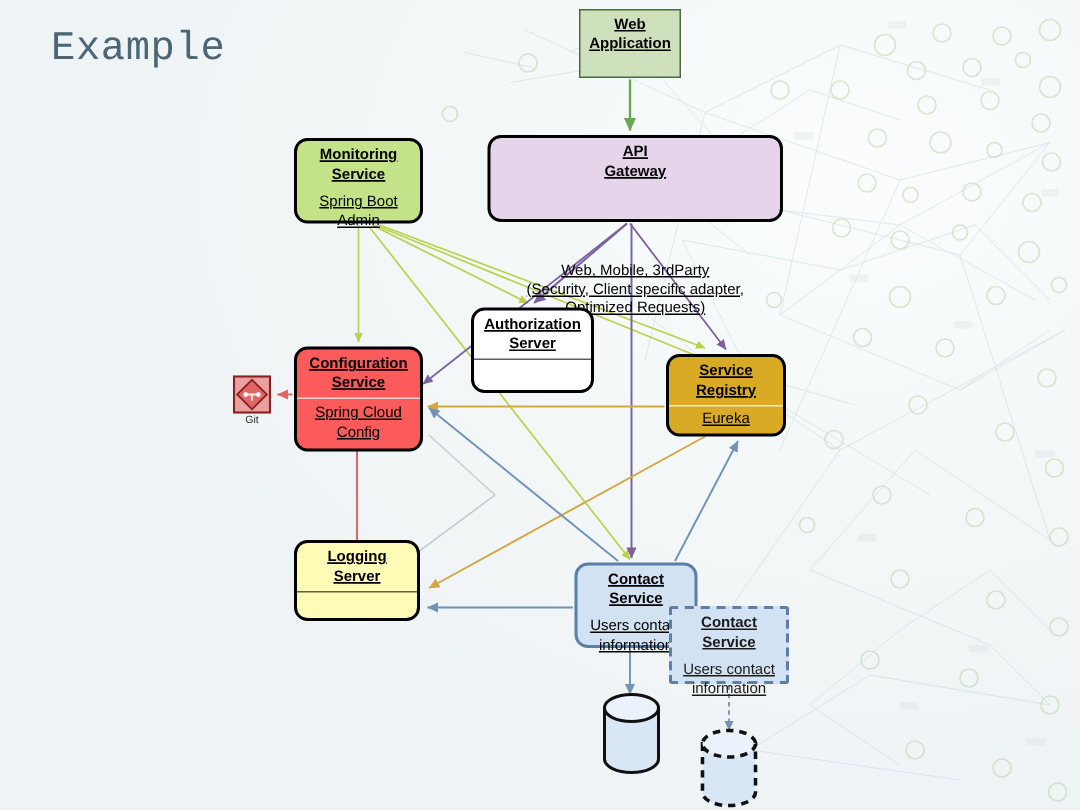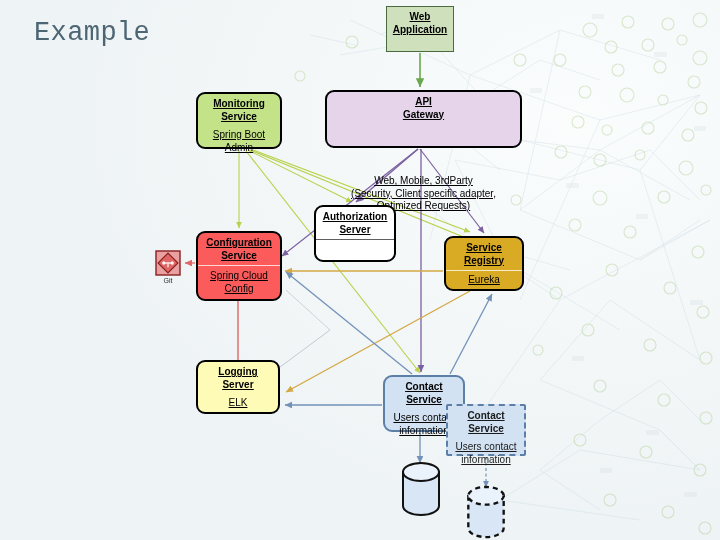--- a/index.html
+++ b/index.html
@@ -301,23 +301,20 @@
       <div>Eureka</div>
     </div>
   </div>
 
   <div class="node n-logging">
     <div class="hdr">
       <span>Logging</span>
       <span>Server</span>
     </div>
     <div class="sep"></div>
-    <div class="body">
-      <div>ELK</div>
-    </div>
   </div>
 
   <div class="node n-contact">
     <div class="hdr">
       <span>Contact</span>
       <span>Service</span>
     </div>
     <div class="sep"></div>
     <div class="body">
       <div>Users contact</div>

